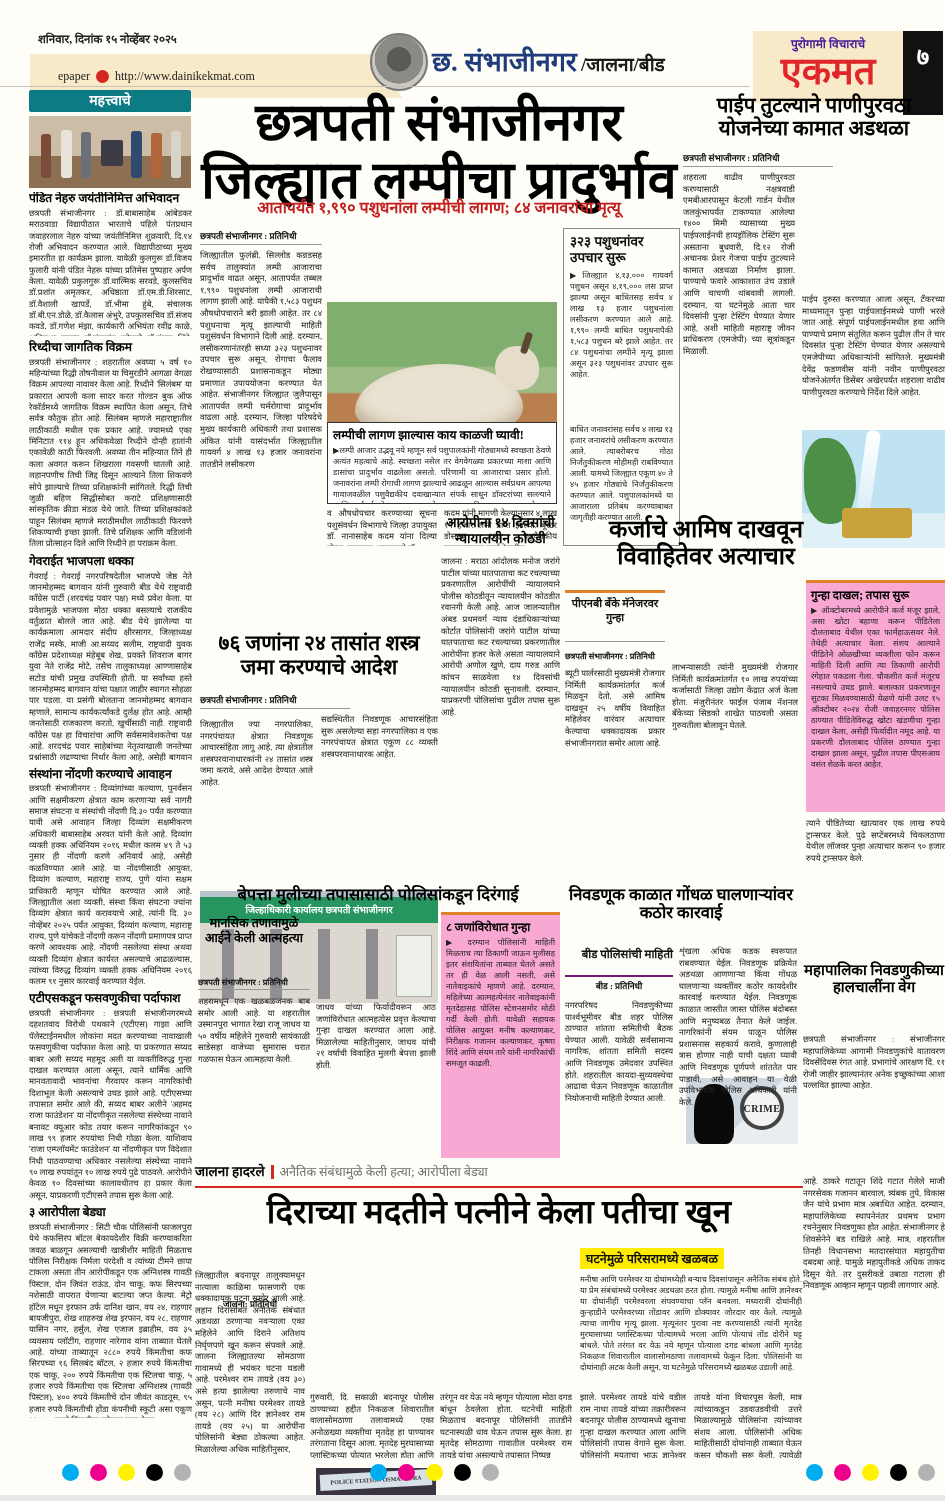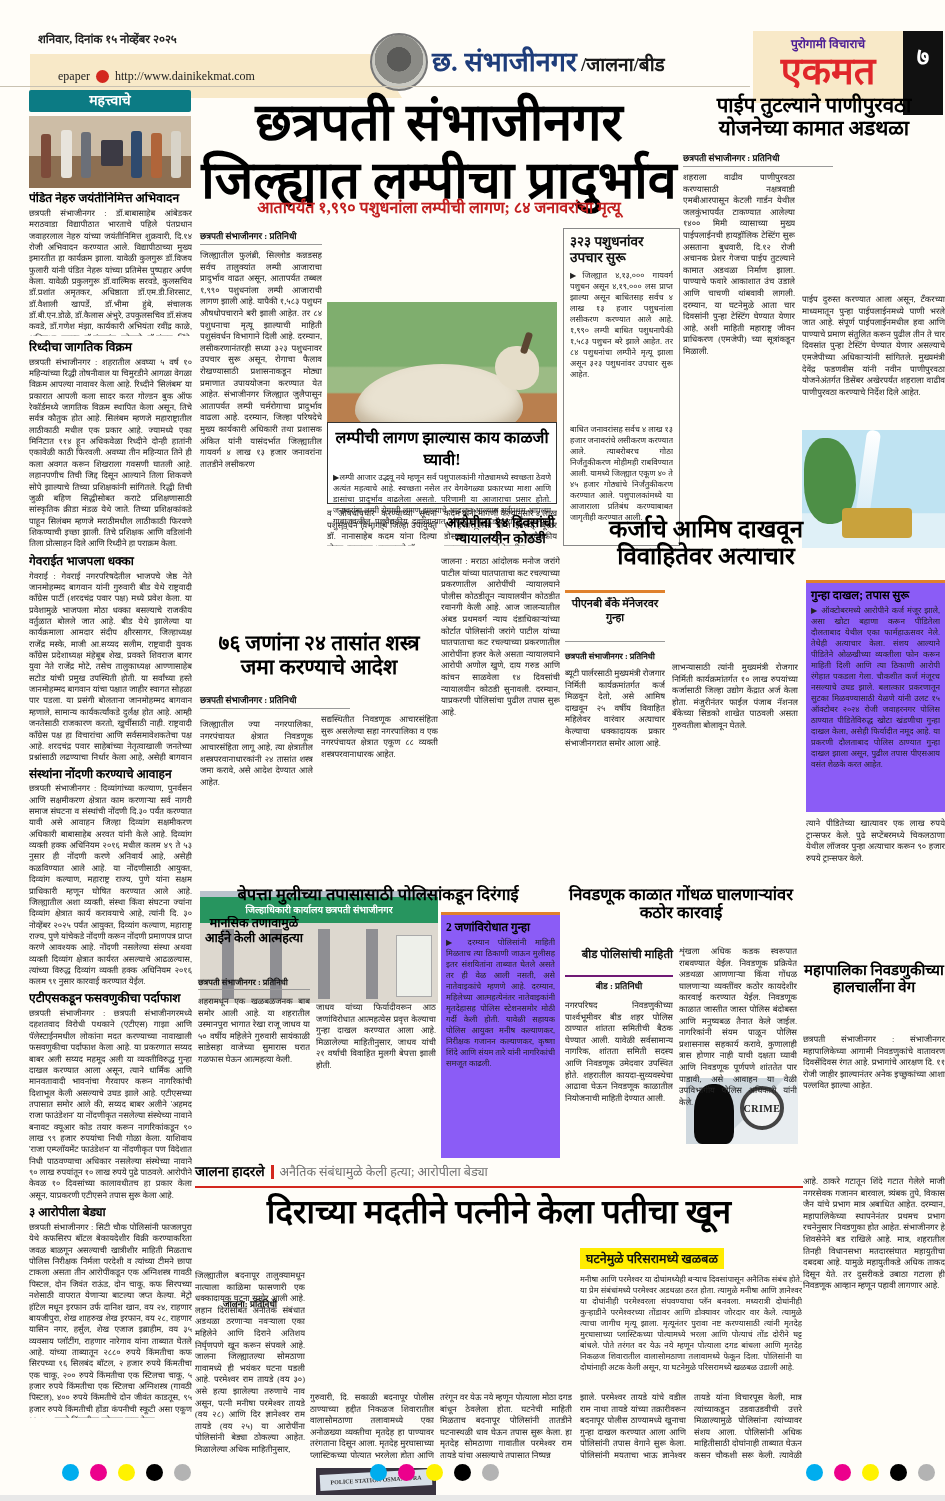--- a/index.html
+++ b/index.html
@@ -3,21 +3,21 @@
 <meta charset="utf-8">
 <style>
   html,body{margin:0;padding:0;background:#e8e8e8;}
   #page{position:relative;width:945px;height:1495px;background:#fffdf8;font-family:Liberation Serif, serif;color:#111;overflow:hidden;margin:0 auto;}
   .abs{position:absolute;box-sizing:border-box;}
   .body-text{font-size:8.4px;line-height:1.38;text-align:justify;color:#222;overflow:hidden;}
   .byline{font-weight:bold;font-size:8.8px;color:#111;border-bottom:1px solid #999;padding-bottom:2px;}
   .headline{font-weight:bold;color:#000;line-height:1.12;}
   .center{text-align:center;}
   .small-head{font-weight:bold;font-size:12.5px;line-height:1.2;color:#000;}
-  .news-box{border-top:3px solid #e0812c;background:#8b5cf6;padding:4px 5px;}
+  .news-box{border-top:3px solid #e0812c;background:#f9a8d4;padding:4px 5px;}
   .news-box .box-title{font-weight:bold;font-size:11.5px;margin-bottom:3px;color:#000;}
   .box-body{font-size:8.1px;line-height:1.36;text-align:justify;color:#222;overflow:hidden;}
   .rule-red{height:2px;background:#d3281f;}
   .dotrow{display:flex;gap:11px;}
   .dot{width:17px;height:17px;border-radius:50%;}
   .d-c{background:#00adee;} .d-m{background:#ec008c;} .d-y{background:#fff200;} .d-k{background:#000;} .d-g{background:#b3b3b3;}
   .photo{overflow:hidden;position:relative;}
   .left-art{margin-bottom:5px;}
   .left-art .lh{font-weight:bold;font-size:12px;line-height:1.15;margin-bottom:2px;color:#000;}
   .left-art .lb{font-size:8.3px;line-height:1.37;text-align:justify;color:#222;overflow:hidden;}
@@ -90,21 +90,21 @@
   <div class="abs headline center" style="left:198px;top:94px;width:482px;font-size:52px;">छत्रपती संभाजीनगर जिल्ह्यात लम्पीचा प्रादुर्भाव</div>
   <div class="abs center" style="left:198px;top:196px;width:482px;font-size:16px;font-weight:bold;color:#c21f1f;">आतापर्यंत १,९९० पशुधनांला लम्पीची लागण; ८४ जनावरांचा मृत्यू</div>
   <div class="abs byline" style="left:200px;top:230px;width:122px;">छत्रपती संभाजीनगर : प्रतिनिधी</div>
   <div class="abs body-text" style="left:200px;top:250px;width:122px;height:294px;">जिल्ह्यातील फुलंब्री, सिल्लोड कन्नडसह सर्वच तालुक्यांत लम्पी आजाराचा प्रादुर्भाव वाढत असून, आतापर्यंत तब्बल १,९९० पशुधनांला लम्पी आजाराची लागण झाली आहे. यापैकी १,५८३ पशुधन औषधोपचाराने बरी झाली आहेत. तर ८४ पशुधनाचा मृत्यू झाल्याची माहिती पशुसंवर्धन विभागाने दिली आहे. दरम्यान, लसीकरणानंतरही सध्या ३२३ पशुधनावर उपचार सुरू असून, रोगाचा फैलाव रोखण्यासाठी प्रशासनाकडून मोठ्या प्रमाणात उपाययोजना करण्यात येत आहेत. संभाजीनगर जिल्ह्यात जुलैपासून आतापर्यंत लम्पी चर्मरोगाचा प्रादुर्भाव वाढला आहे. दरम्यान, जिल्हा परिषदेचे मुख्य कार्यकारी अधिकारी तथा प्रशासक अंकित यांनी यासंदर्भात जिल्ह्यातील गायवर्ग ४ लाख १३ हजार जनावरांना तातडीने लसीकरण</div>
   <div class="abs photo" style="left:327px;top:230px;width:230px;height:188px;background:linear-gradient(180deg,#7fae6e 0 34%,#9cbb85 35% 48%,#b97f4e 49% 100%);">
     <div class="abs" style="left:28px;top:62px;width:168px;height:78px;background:#e9e2d1;border-radius:52% 48% 46% 54%/60% 55% 45% 40%;box-shadow:inset 0 -10px 14px rgba(120,90,50,.35);"></div>
     <div class="abs" style="left:168px;top:44px;width:44px;height:44px;background:#e5ddc9;border-radius:50% 50% 45% 55%;"></div>
     <div class="abs" style="left:196px;top:30px;width:7px;height:22px;background:#5b4632;border-radius:3px;transform:rotate(18deg);"></div>
   </div>
   <div class="abs" style="left:327px;top:422px;width:230px;height:82px;border:1px solid #333;padding:3px 5px;background:#fff;">
-    <div style="font-size:16px;font-weight:bold;color:#000;margin-bottom:2px;text-align:center;">लम्पीची लागण झाल्यास काय काळजी घ्यावी!</div>
+    <div style="font-size:12px;font-weight:bold;color:#000;margin-bottom:2px;">लम्पीची लागण झाल्यास काय काळजी घ्यावी!</div>
     <div class="box-body" style="height:58px;">▶लम्पी आजार उद्भवू नये म्हणून सर्व पशुपालकांनी गोठ्यामध्ये स्वच्छता ठेवणे अत्यंत महत्वाचे आहे. स्वच्छता नसेल तर वेगवेगळ्या प्रकारच्या माशा आणि डासांचा प्रादुर्भाव वाढलेला असतो. परिणामी या आजाराचा प्रसार होतो. जनावरांना लम्पी रोगाची लागण झाल्याचे आढळून आल्यास सर्वप्रथम आपल्या गावाजवळील पशुवैद्यकीय दवाखान्यात संपर्क साधून डॉक्टरांच्या सल्ल्याने आणि मार्गदर्शनाने उपचार करून घेतला तर नक्कीच हा आजार आटोक्यात येतो.</div>
   </div>
   <div class="abs body-text" style="left:327px;top:508px;width:110px;height:38px;">व औषधोपचार करण्याच्या सूचना पशुसंवर्धन विभागाचे जिल्हा उपायुक्त डॉ. नानासाहेब कदम यांना दिल्या होत्या. त्यानुसार शासनाकडे डॉ.</div>
   <div class="abs body-text" style="left:444px;top:508px;width:113px;height:38px;">कदम यांनी मागणी केल्यानुसार ४ लाख १९ हजार लसी प्राप्त झाल्या. बूस्टर डोससह १२३ पशुवैद्यकीय दवाखान्याच्या कार्यक्षेत्रातील</div>
 
   <div class="abs" style="left:563px;top:228px;width:117px;height:318px;border:1px solid #888;padding:5px 6px;background:#fffef9;">
     <div style="font-size:13.5px;font-weight:bold;line-height:1.2;margin-bottom:4px;">३२३ पशुधनांवर उपचार सुरू</div>
     <div class="box-body" style="height:150px;">▶जिल्ह्यात ४,१३,००० गायवर्ग पशुधन असून ४,१९,००० लस प्राप्त झाल्या असून बाधितसह सर्वच ४ लाख १३ हजार पशुधनांला लसीकरण करण्यात आले आहे. १,९९० लम्पी बाधित पशुधनापैकी १,५८३ पशुधन बरे झाले आहेत. तर ८४ पशुधनांचा लम्पीने मृत्यू झाला असून ३२३ पशुधनांवर उपचार सुरू आहेत.</div>
     <div class="box-body" style="height:130px;margin-top:4px;">बाधित जनावरांसह सर्वच ४ लाख १३ हजार जनावरांचे लसीकरण करण्यात आले. त्याबरोबरच गोठा निर्जंतुकीकरण मोहीमही राबविण्यात आली. यामध्ये जिल्ह्यात एकूण ४० ते ४५ हजार गोठ्यांचे निर्जंतुकीकरण करण्यात आले. पशुपालकांमध्ये या आजाराला प्रतिबंध करण्याबाबत जागृतीही करण्यात आली.</div>
   </div>
@@ -155,21 +155,21 @@
   <div class="abs body-text" style="left:806px;top:818px;width:139px;height:60px;">त्याने पीडितेच्या खात्यावर एक लाख रुपये ट्रान्सफर केले. पुढे सप्टेंबरमध्ये चिकलठाणा येथील लॉजवर पुन्हा अत्याचार करून ९० हजार रुपये ट्रान्सफर केले.</div>
 
   <div class="abs headline center" style="left:195px;top:886px;width:366px;font-size:16.5px;">बेपत्ता मुलीच्या तपासासाठी पोलिसांकडून दिरंगाई</div>
   <div class="abs small-head center" style="left:198px;top:916px;width:112px;height:56px;overflow:hidden;">मानसिक तणावामुळे आईने केली आत्महत्या</div>
   <div class="abs byline" style="left:198px;top:976px;width:112px;font-size:8.2px;">छत्रपती संभाजीनगर : प्रतिनिधी</div>
   <div class="abs photo" style="left:316px;top:912px;width:120px;height:84px;background:linear-gradient(180deg,#3a3440 0 100%);">
     <div class="abs" style="left:4px;top:4px;width:112px;height:16px;background:#d8e0e8;color:#333;font-size:6px;font-weight:bold;text-align:center;line-height:16px;transform:rotate(-3deg);overflow:hidden;">POLICE STATION OSMANPURA</div>
     <div class="abs" style="left:10px;top:30px;width:100px;height:46px;background:repeating-linear-gradient(90deg,#5a5260 0 10px,#433c4c 10px 20px);opacity:.8;"></div>
   </div>
   <div class="abs news-box" style="left:441px;top:912px;width:119px;height:246px;">
-    <div class="box-title">2 जणांविरोधात गुन्हा</div>
+    <div class="box-title">८ जणांविरोधात गुन्हा</div>
     <div class="box-body" style="height:212px;">▶ दरम्यान पोलिसांनी माहिती मिळताच त्या ठिकाणी जाऊन मुलीसह इतर संशयितांना ताब्यात घेतले असते तर ही वेळ आली नसती, असे नातेवाइकांचे म्हणणे आहे. दरम्यान, महिलेच्या आत्महत्येनंतर नातेवाइकांनी मृतदेहासह पोलिस स्टेशनसमोर मोठी गर्दी केली होती. यावेळी सहायक पोलिस आयुक्त मनीष कल्याणकर, निरीक्षक गजानन कल्याणकर, कृष्णा शिंदे आणि संयम तारे यांनी नागरिकांची समजूत काढली.</div>
   </div>
   <div class="abs body-text" style="left:198px;top:996px;width:112px;height:162px;">शहरामधून एक खळबळजनक बाब समोर आली आहे. या शहरातील उस्मानपुरा भागात रेखा राजू जाधव या ५० वर्षीय महिलेने गुरुवारी सायंकाळी साडेसहा वाजेच्या सुमारास घरात गळफास घेऊन आत्महत्या केली.</div>
   <div class="abs body-text" style="left:316px;top:1002px;width:120px;height:156px;">जाधव यांच्या फिर्यादीवरून आठ जणांविरोधात आत्महत्येस प्रवृत्त केल्याचा गुन्हा दाखल करण्यात आला आहे. मिळालेल्या माहितीनुसार, जाधव यांची २१ वर्षांची विवाहित मुलगी बेपत्ता झाली होती.</div>
 
   <div class="abs headline center" style="left:565px;top:886px;width:232px;font-size:16.5px;">निवडणूक काळात गोंधळ घालणाऱ्यांवर कठोर कारवाई</div>
   <div class="abs" style="left:565px;top:946px;width:108px;border-bottom:2px solid #701a75;font-weight:bold;font-size:11.5px;padding-bottom:14px;text-align:right;">बीड पोलिसांची माहिती</div>
   <div class="abs byline" style="left:565px;top:980px;width:108px;border-bottom:none;text-align:center;">बीड : प्रतिनिधी</div>
   <div class="abs body-text" style="left:565px;top:1000px;width:108px;height:158px;">नगरपरिषद निवडणुकीच्या पार्श्वभूमीवर बीड शहर पोलिस ठाण्यात शांतता समितीची बैठक घेण्यात आली. यावेळी सर्वसामान्य नागरिक, शांतता समिती सदस्य आणि निवडणूक उमेदवार उपस्थित होते. शहरातील कायदा-सुव्यवस्थेचा आढावा घेऊन निवडणूक काळातील नियोजनाची माहिती देण्यात आली.</div>
   <div class="abs body-text" style="left:679px;top:946px;width:118px;height:212px;">शृंखला अधिक कडक स्वरूपात राबवण्यात येईल. निवडणूक प्रक्रियेत अडथळा आणणाऱ्या किंवा गोंधळ घालणाऱ्या व्यक्तींवर कठोर कायदेशीर कारवाई करण्यात येईल. निवडणूक काळात जास्तीत जास्त पोलिस बंदोबस्त आणि मनुष्यबळ तैनात केले जाईल. नागरिकांनी संयम पाळून पोलिस प्रशासनास सहकार्य करावे, कुणालाही त्रास होणार नाही याची दक्षता घ्यावी आणि निवडणूक पूर्णपणे शांततेत पार पाडावी, असे आवाहन या वेळी उपविभागीय पोलिस अधिकारी यांनी केले.</div>

